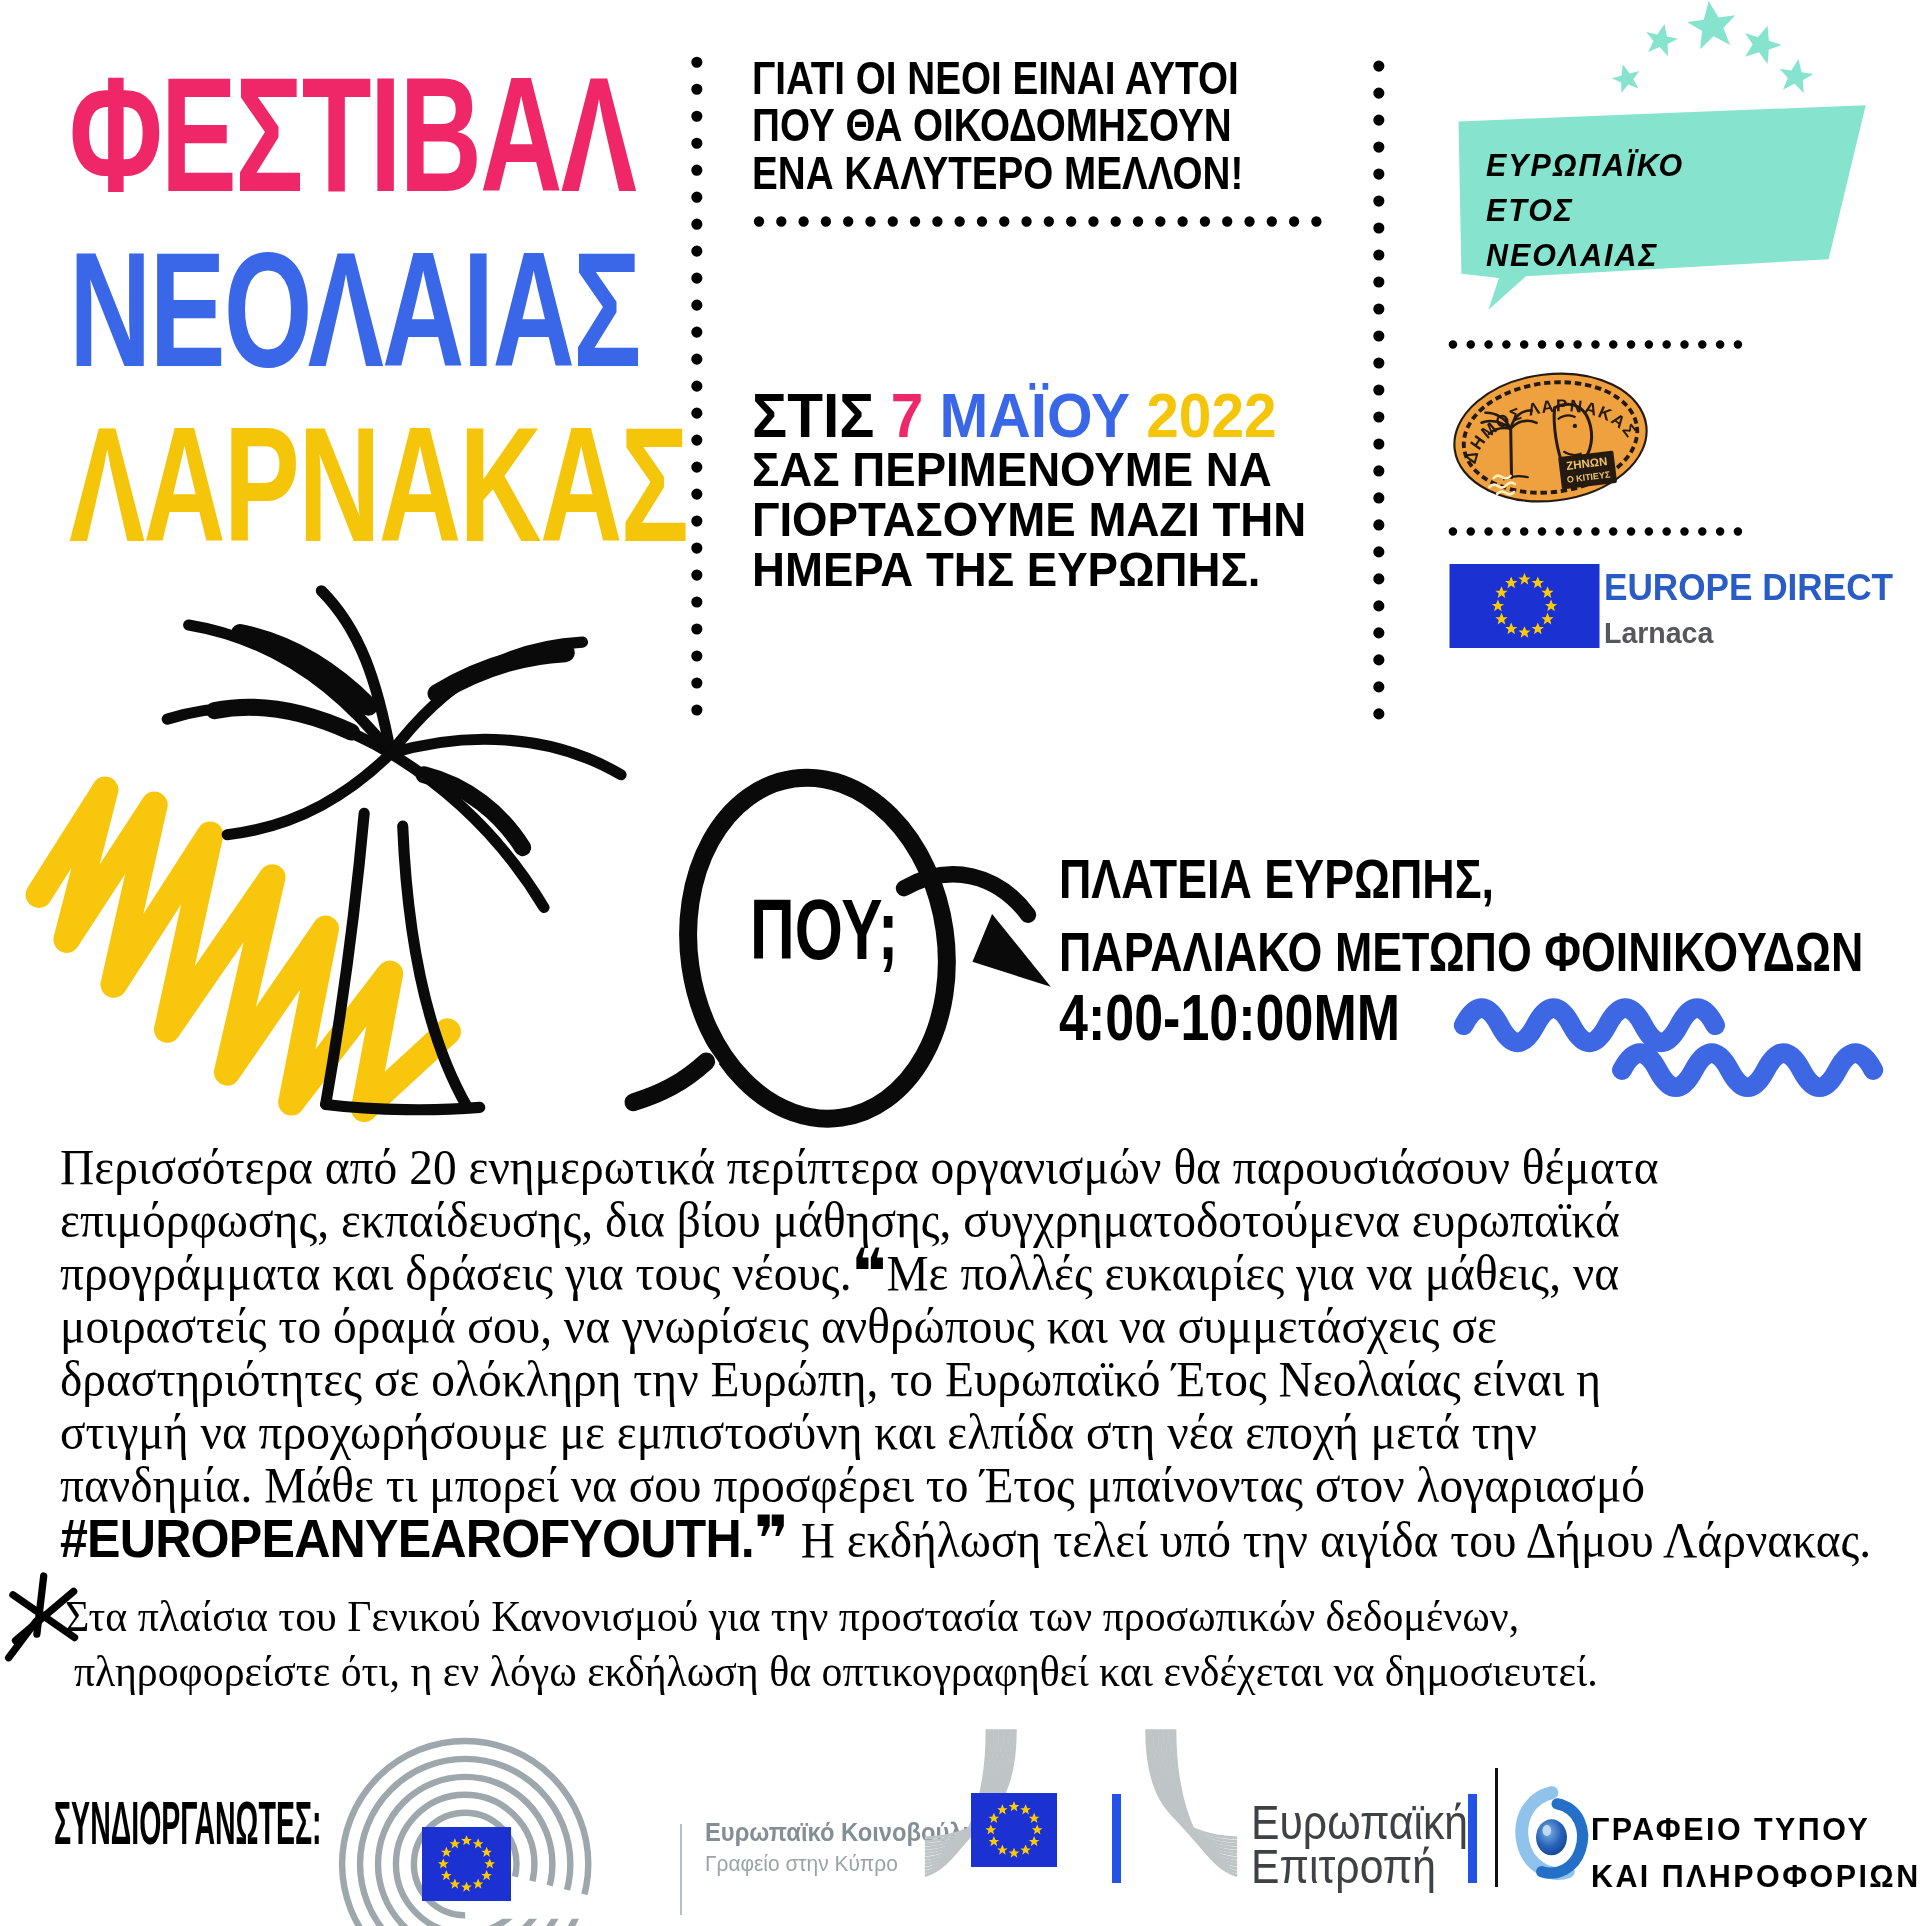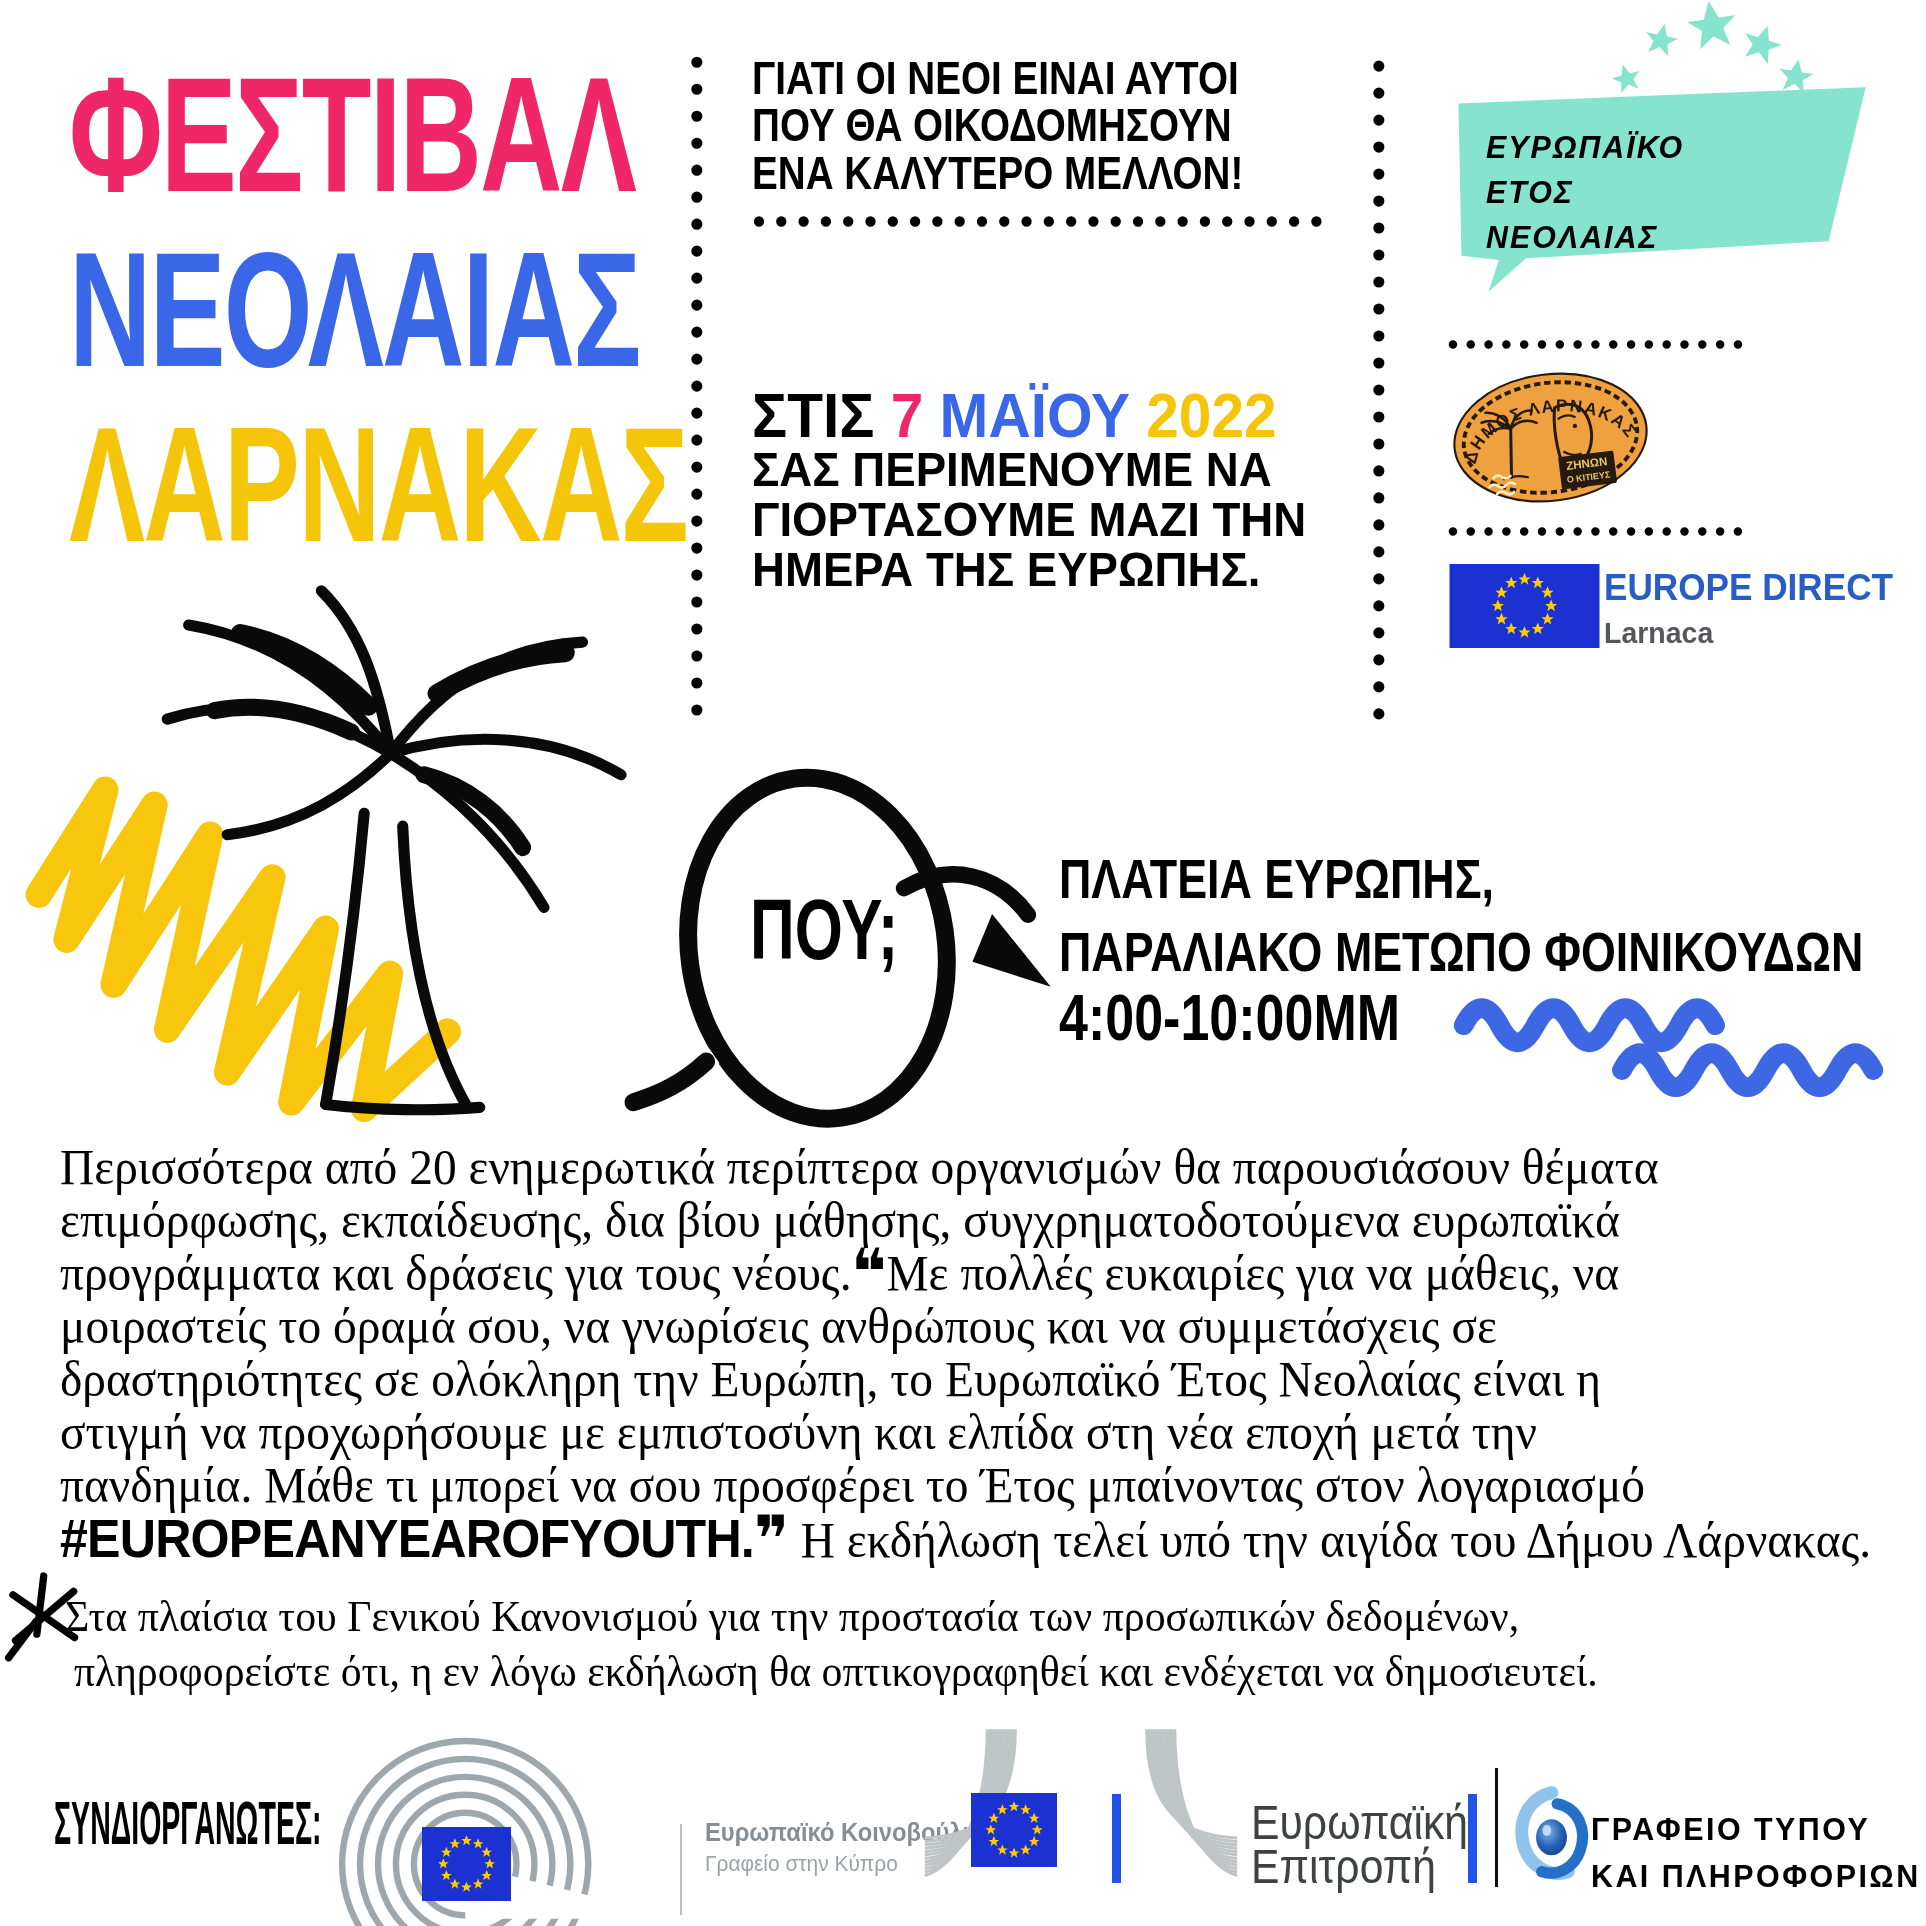--- a/index.html
+++ b/index.html
@@ -75,21 +75,21 @@
       <use href="#star5" transform="translate(415,105) scale(4.7) rotate(18)"></use>
       <use href="#star5" transform="translate(100,185) scale(3.5) rotate(-15)"></use>
       <use href="#star5" transform="translate(495,180) scale(4.2) rotate(9)"></use>
       <use href="#star5" transform="translate(532,295) scale(4.0) rotate(-12)"></use>
       <use href="#star5" transform="translate(522,408) scale(5.7) rotate(14)"></use>
       <use href="#star5" transform="translate(485,527) scale(4.5) rotate(-10)"></use>
       <use href="#star5" transform="translate(398,500) scale(3.2) rotate(20)"></use>
     </g>
   </svg>
 
-  <div class="abs" style="left:1453px;top:82px;width:422px;height:214px;background:#86E3CD;clip-path:polygon(1.3% 10%,97.8% 2.4%,89.0% 74.4%,17.3% 82.4%,8.4% 98%,10.9% 83.2%,2.0% 81.2%);">
+  <div class="abs" style="left:1453px;top:100px;width:422px;height:214px;background:#86E3CD;clip-path:polygon(1.3% 10%,97.8% 2.4%,89.0% 74.4%,17.3% 82.4%,8.4% 98%,10.9% 83.2%,2.0% 81.2%);">
     <div class="abs hs bubble-line" style="left:33px;top:49px;">ΕΥΡΩΠΑΪΚΟ</div>
     <div class="abs hs bubble-line" style="left:33px;top:94px;">ΕΤΟΣ</div>
     <div class="abs hs bubble-line" style="left:33px;top:139px;">ΝΕΟΛΑΙΑΣ</div>
   </div>
 
   <svg class="abs" style="left:1447px;top:339px;" width="308" height="11" viewBox="0 0 720 26">
     <line x1="10" y1="13" x2="706" y2="13" stroke="#000" stroke-width="20" stroke-linecap="round" stroke-dasharray="0.1 42"></line>
   </svg>
 
   <svg class="abs" style="left:1448px;top:369px;" width="205" height="137" viewBox="0 0 480 320">

